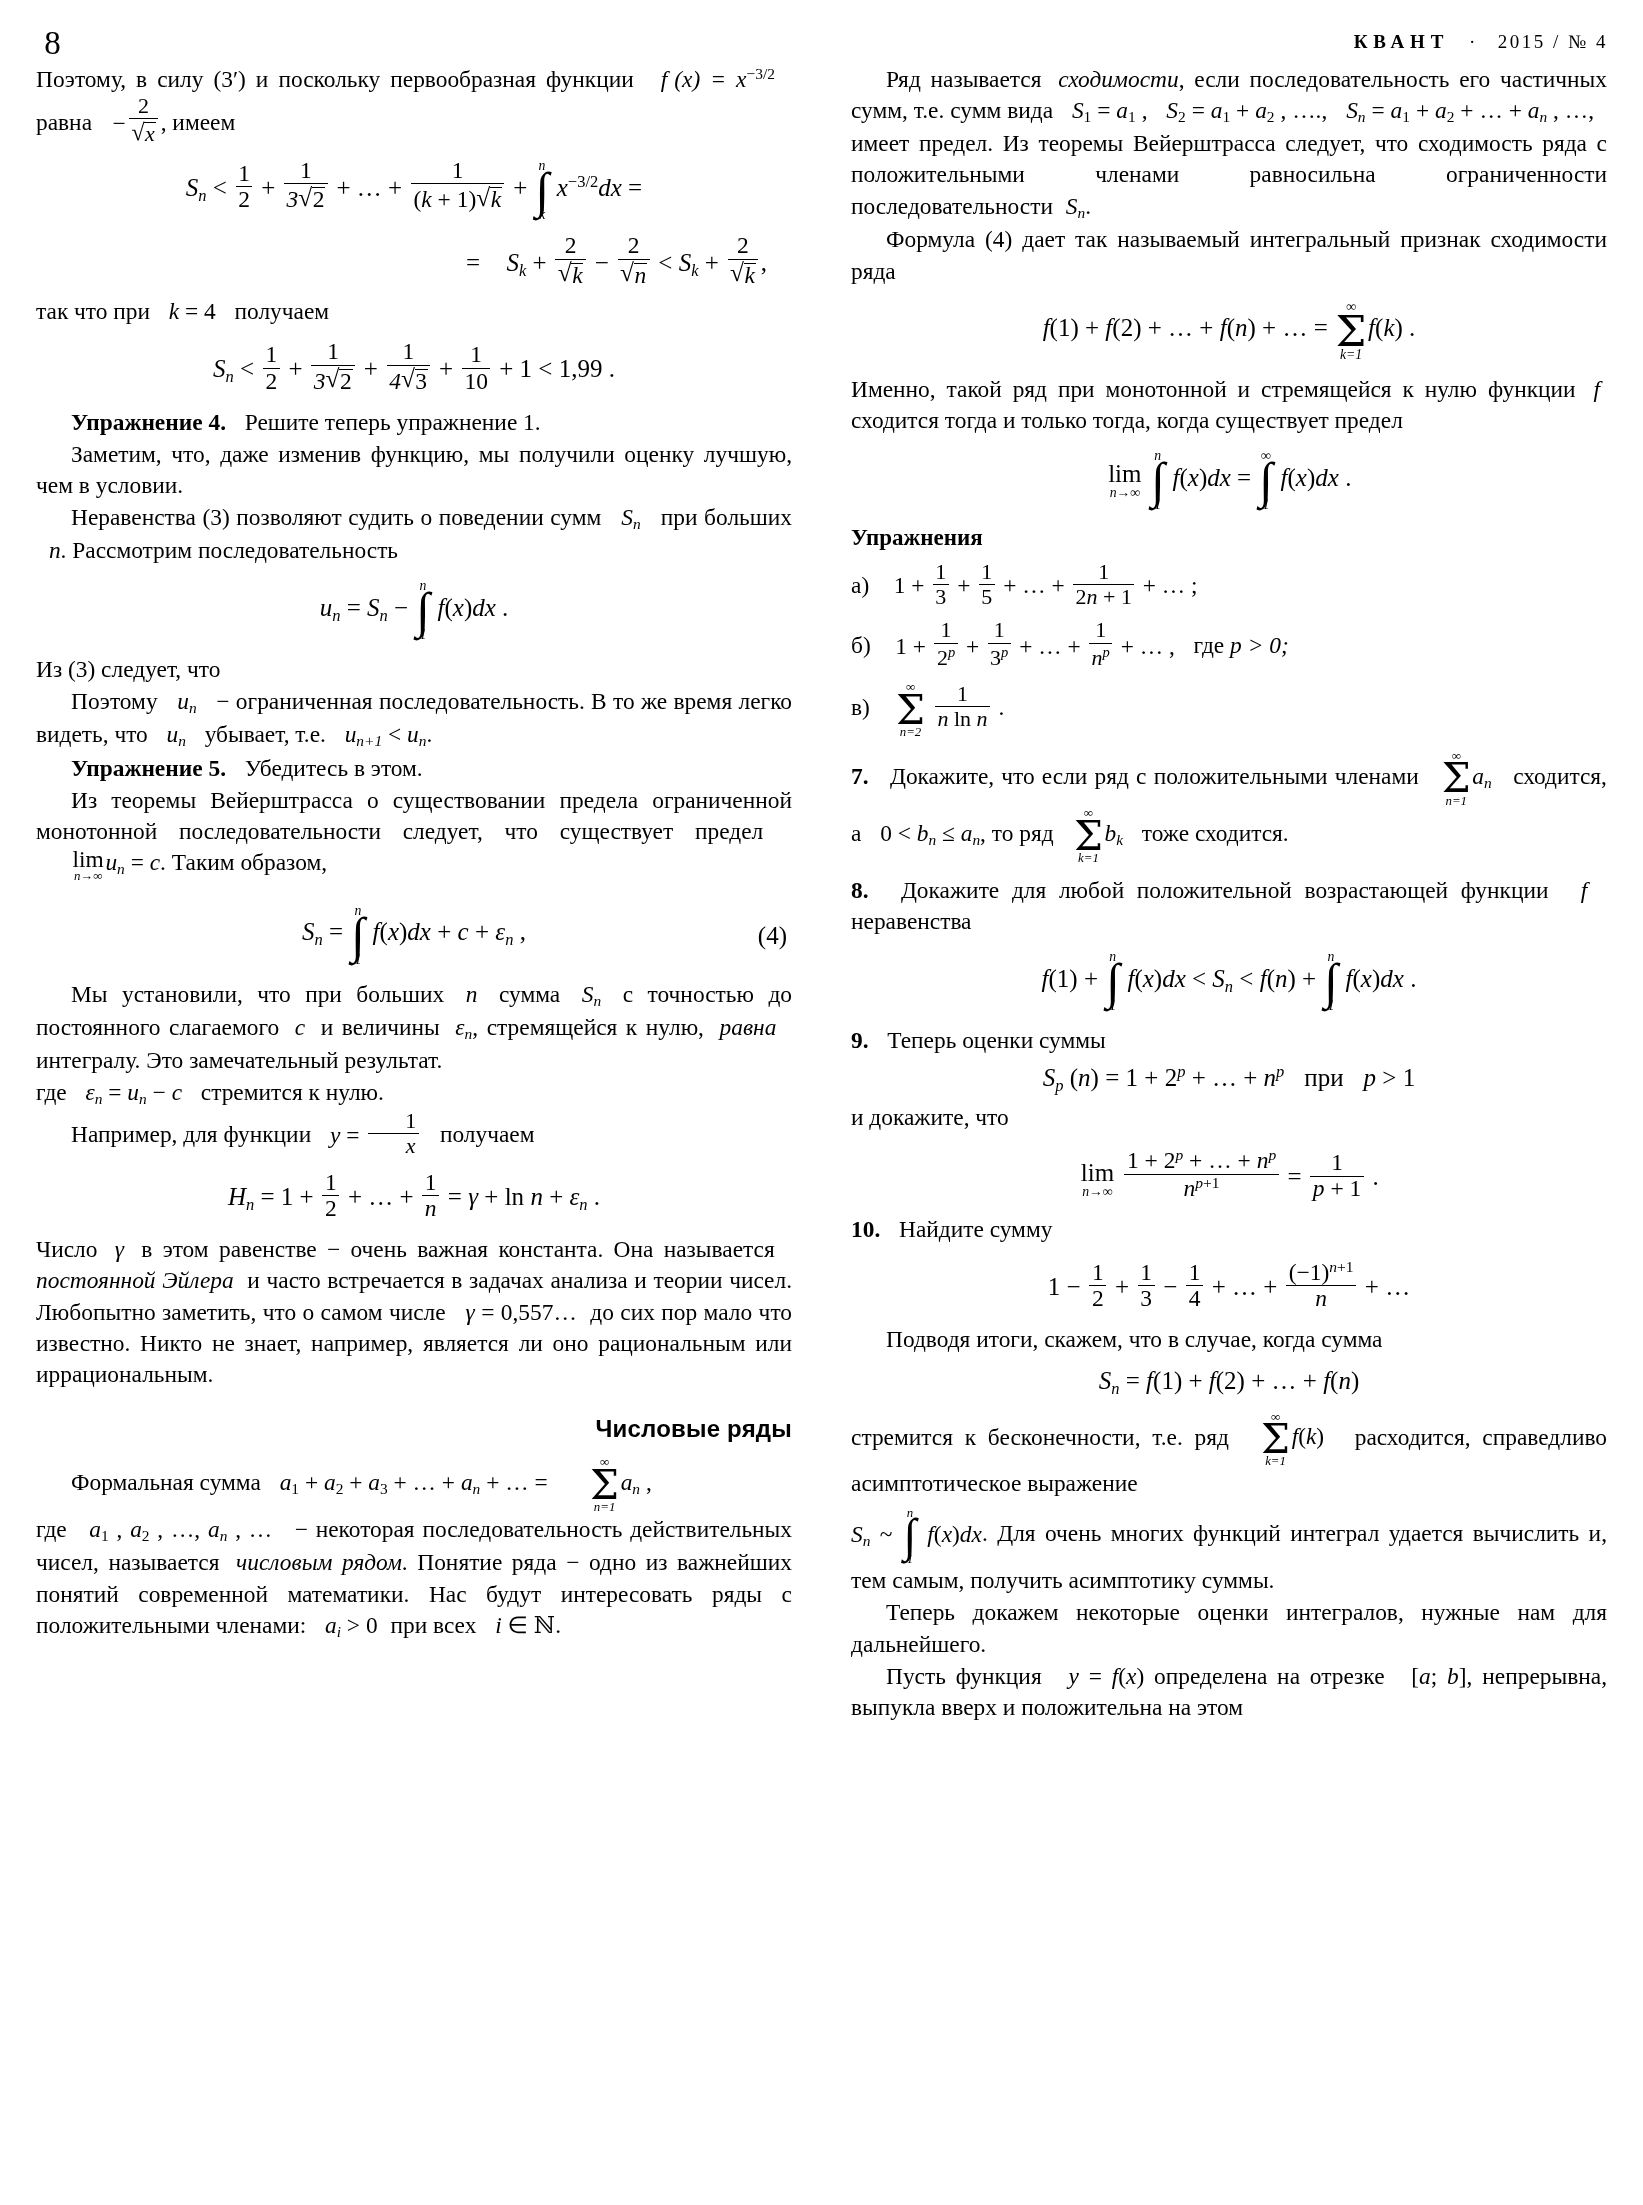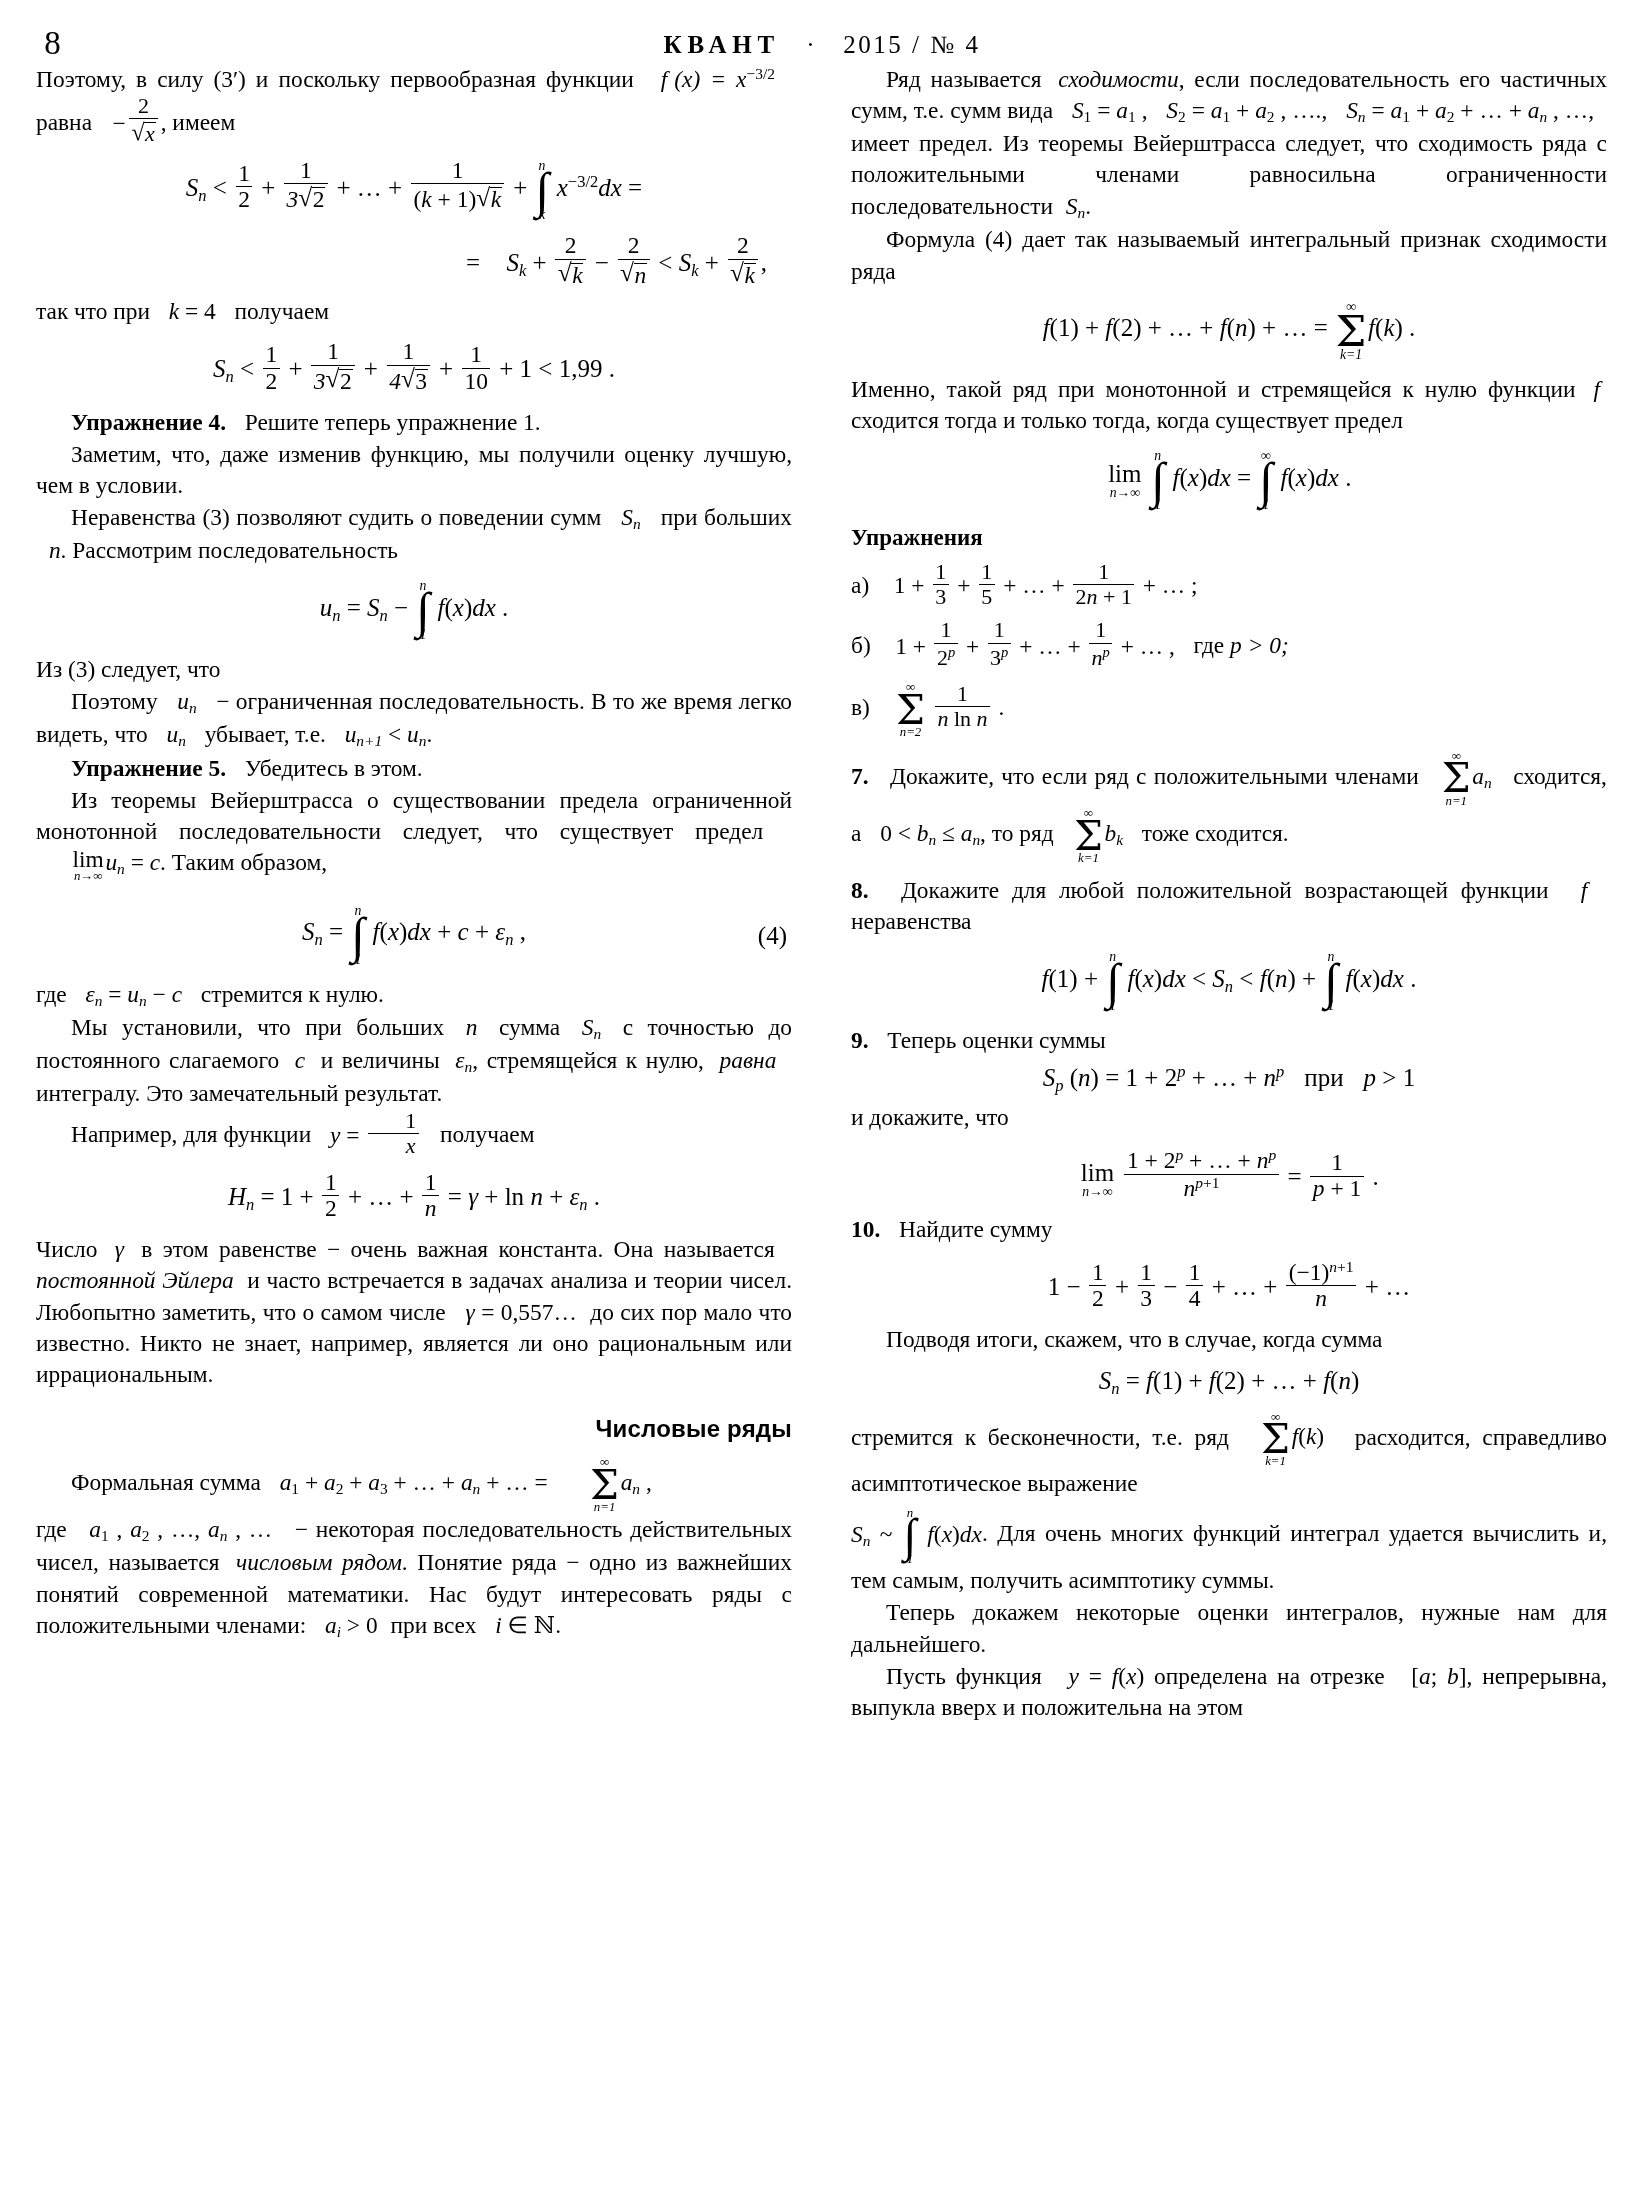--- a/index.html
+++ b/index.html
@@ -39,22 +39,22 @@
     top: 1.6px;
     font-size: 33px;
     font-family: "Liberation Serif", serif;
     letter-spacing: 0;
   }
   .head-center {
     position: absolute;
     left: 0;
     right: 0;
     top: 8.2px;
-    text-align: center;
-    font-size: 25px;
+    text-align: right;
+    font-size: 19px;
     font-weight: bold;
     font-family: "Liberation Serif", serif;
   }
   .head-center .journal {
     letter-spacing: 5.8px;
   }
   .head-center .sep {
     letter-spacing: 2.5px;
     font-weight: normal;
   }
@@ -343,41 +343,41 @@
 
       <div class="display" style="margin-top:21.4px;">
         <span class="math">
           S<sub>n</sub> <span class="up">=</span>
           <span class="bigop"><span class="lim">n</span><span class="op intg">∫</span><span class="lim up">1</span></span>
           f<span class="up">(</span><span class="it">x</span><span class="up">)</span><span class="it">dx</span> <span class="up">+</span> c <span class="up">+</span> ε<sub>n</sub> <span class="up">,</span>
         </span>
         <span class="eqno">(4)</span>
       </div>
 
-      <p class="para noindent">
-        <span>где</span>
-        <span class="sp"></span>
-        <span class="math">ε<sub>n</sub> <span class="up">=</span> u<sub>n</sub> <span class="up">−</span> c</span>
-        <span class="sp"></span>
-        <span>стремится к нулю.</span>
-      </p>
-
       <p class="para">
         <span>Мы установили, что при больших</span>
         <span class="sp"></span><span class="math">n</span><span class="sp"></span>
         <span>сумма</span>
         <span class="sp"></span><span class="math">S<sub>n</sub></span><span class="sp"></span>
         <span>с точностью до постоянного слагаемого</span>
         <span class="sp"></span><span class="math">c</span><span class="sp"></span>
         <span>и величины</span>
         <span class="sp"></span><span class="math">ε<sub>n</sub></span><span>, стремящейся к нулю,</span>
         <span class="sp"></span><em>равна</em>
         <span class="sp"></span><span>интегралу. Это замечательный результат.</span>
       </p>
 
+      <p class="para noindent">
+        <span>где</span>
+        <span class="sp"></span>
+        <span class="math">ε<sub>n</sub> <span class="up">=</span> u<sub>n</sub> <span class="up">−</span> c</span>
+        <span class="sp"></span>
+        <span>стремится к нулю.</span>
+      </p>
+
       <p class="para">
         <span>Например, для функции</span>
         <span class="sp"></span>
         <span class="math"><span class="it">y</span> <span class="up">=</span> <span class="frac"><span class="n up">1</span><span class="d"><span class="it">x</span></span></span></span>
         <span class="sp"></span>
         <span>получаем</span>
       </p>
 
       <div class="display">
         <span class="math">

